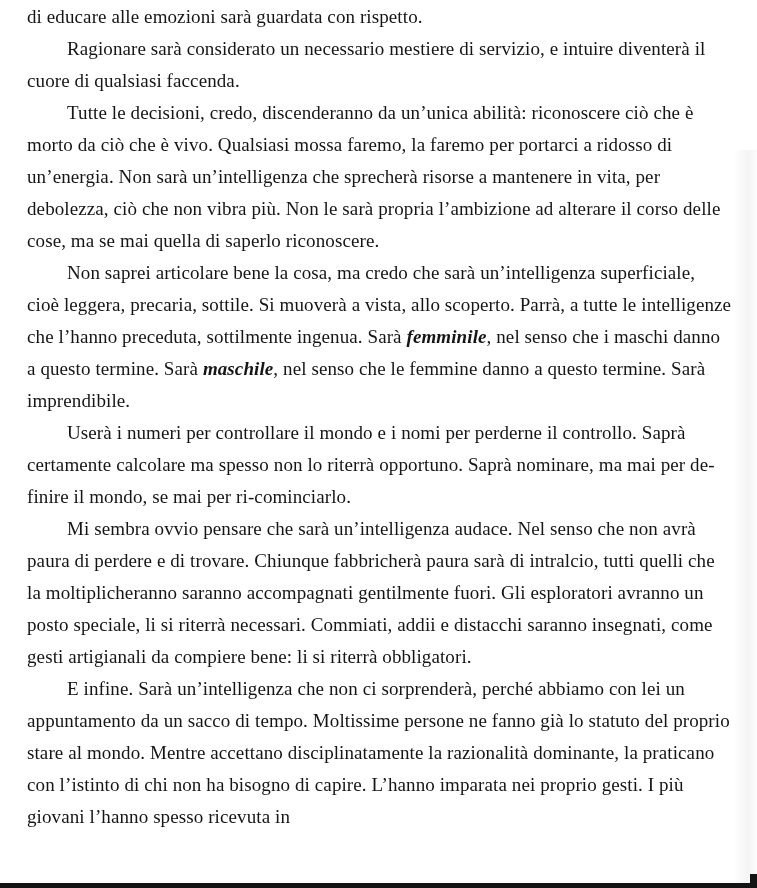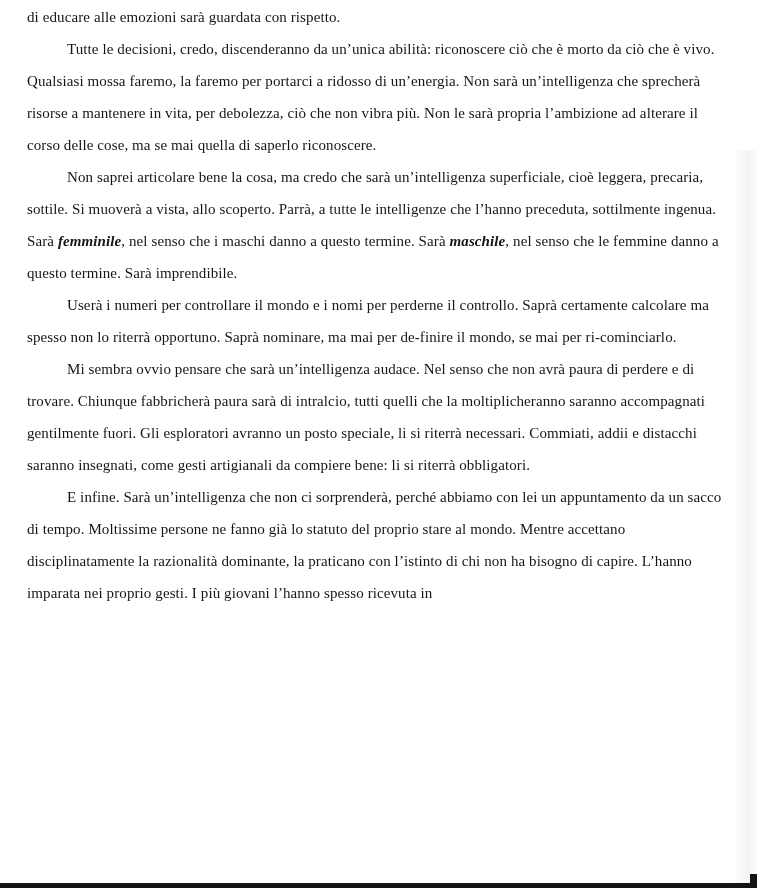--- a/index.html
+++ b/index.html
@@ -16,21 +16,21 @@
     font-family: "Liberation Serif", "DejaVu Serif", serif;
     color: var(--text-color, #151515);
   }
   #page-text {
     position: absolute;
     top: 0;
     left: 0;
     width: 100%;
     box-sizing: border-box;
     padding: 1px 25px 0 27px;
-    font-size: 15px;
+    font-size: 19px;
     line-height: 32px;
     letter-spacing: 0.1px;
     text-align: left;
   }
   #page-text p {
     margin: 0;
     padding: 0;
   }
   #page-text p.indent {
     text-indent: 40px;
@@ -69,20 +69,21 @@
     height: 14px;
     background: var(--bottom-bar, #141414);
   }
 </style>
 </head>
 <body>
 
 <div id="page" style="--page-bg: #ffffff; --text-color: #151515; --bottom-bar: #141414;">
   <div id="page-text">
       <p><span>di educare alle emozioni sarà guardata con rispetto.</span></p>
+      <p class="indent"><span>Ragionare sarà considerato un necessario mestiere di servizio, e intuire diventerà il cuore di qualsiasi faccenda.</span></p>
       <p class="indent"><span>Tutte le decisioni, credo, discenderanno da un’unica abilità: riconoscere ciò che è morto da ciò che è vivo. Qualsiasi mossa faremo, la faremo per portarci a ridosso di un’energia. Non sarà un’intelligenza che sprecherà risorse a mantenere in vita, per debolezza, ciò che non vibra più. Non le sarà propria l’ambizione ad alterare il corso delle cose, ma se mai quella di saperlo riconoscere.</span></p>
       <p class="indent"><span>Non saprei articolare bene la cosa, ma credo che sarà un’intelligenza superficiale, cioè leggera, precaria, sottile. Si muoverà a vista, allo scoperto. Parrà, a tutte le intelligenze che l’hanno preceduta, sottilmente ingenua. Sarà </span><span class="em">femminile</span><span>, nel senso che i maschi danno a questo termine. Sarà </span><span class="em">maschile</span><span>, nel senso che le femmine danno a questo termine. Sarà imprendibile.</span></p>
       <p class="indent"><span>Userà i numeri per controllare il mondo e i nomi per perderne il controllo. Saprà certamente calcolare ma spesso non lo riterrà opportuno. Saprà nominare, ma mai per de-finire il mondo, se mai per ri-cominciarlo.</span></p>
       <p class="indent"><span>Mi sembra ovvio pensare che sarà un’intelligenza audace. Nel senso che non avrà paura di perdere e di trovare. Chiunque fabbricherà paura sarà di intralcio, tutti quelli che la moltiplicheranno saranno accompagnati gentilmente fuori. Gli esploratori avranno un posto speciale, li si riterrà necessari. Commiati, addii e distacchi saranno insegnati, come gesti artigianali da compiere bene: li si riterrà obbligatori.</span></p>
       <p class="indent"><span>E infine. Sarà un’intelligenza che non ci sorprenderà, perché abbiamo con lei un appuntamento da un sacco di tempo. Moltissime persone ne fanno già lo statuto del proprio stare al mondo. Mentre accettano disciplinatamente la razionalità dominante, la praticano con l’istinto di chi non ha bisogno di capire. L’hanno imparata nei proprio gesti. I più giovani l’hanno spesso ricevuta in</span></p>
     </div>
   <div id="edge-shadow"></div>
   <div id="bottom-border"></div>
   <div id="bottom-corner"></div>
 </div>

